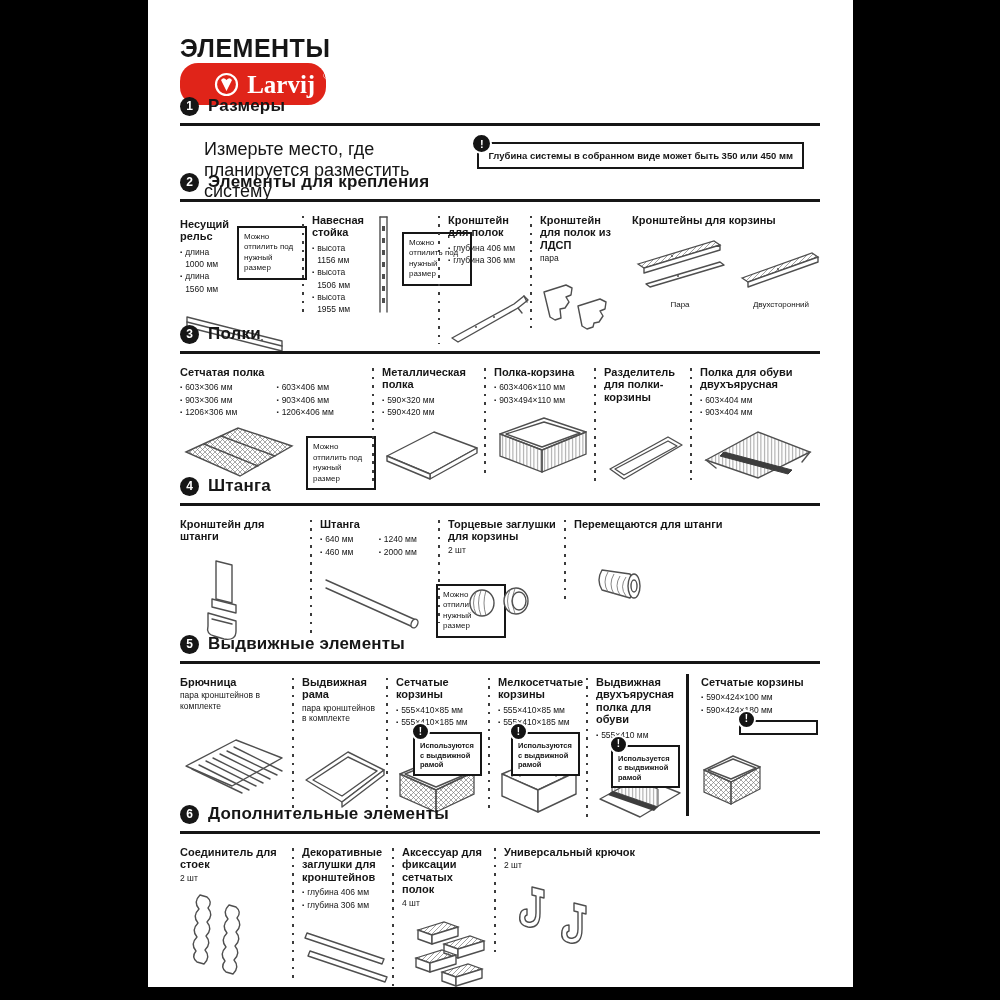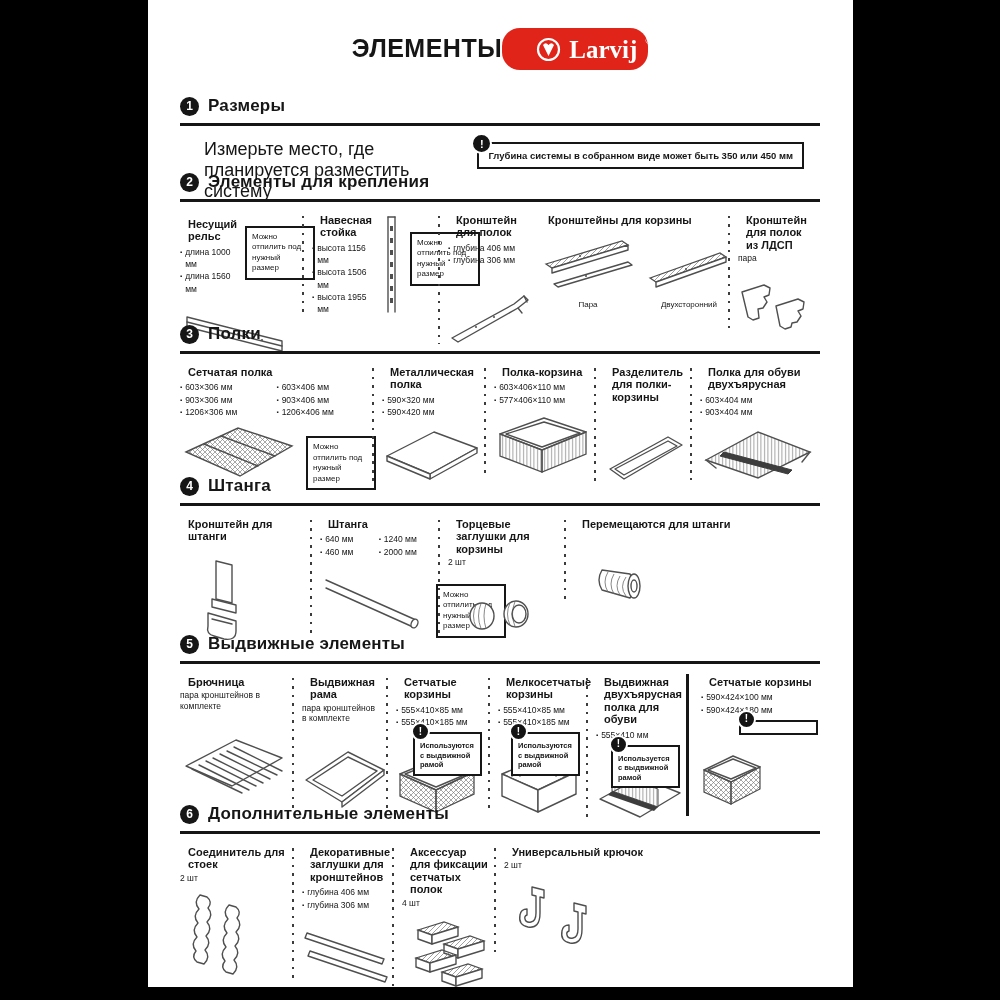--- a/index.html
+++ b/index.html
@@ -2,21 +2,21 @@
 <html><head>
 <meta charset="utf-8">
 <style>
   html,body{margin:0;padding:0;background:#000;}
   .canvas{position:relative;width:1000px;height:1000px;background:#000;overflow:hidden;
           font-family:"Liberation Sans",sans-serif;color:#161616;}
   .page{position:absolute;left:148px;top:0;width:705px;height:987px;background:#ffffff;}
   .content{position:absolute;left:32px;top:0;width:640px;height:987px;}
 
   
-  .doc-header{position:absolute;top:28px;left:0;width:100%;display:flex;justify-content:center;align-items:flex-start;}
+  .doc-header{position:absolute;top:28px;left:0;width:100%;display:flex;justify-content:center;align-items:flex-start;flex-direction:column;}
   .doc-title{font-size:25px;font-weight:bold;letter-spacing:.5px;margin-top:6px;}
   .logo{width:146px;height:42px;background:#e02419;border-radius:18px;display:flex;align-items:center;justify-content:center;gap:7px;box-sizing:border-box;padding-left:36px;}
   .logo-text{color:#fff;font-family:"Liberation Serif",serif;font-weight:bold;font-size:25px;line-height:1;}
   .logo-reg{color:#fff;font-size:9px;vertical-align:top;position:relative;top:-8px;left:1px;font-family:"Liberation Sans",sans-serif;}
 
   
   .sec{position:absolute;left:0;width:640px;}
   .sec-head{display:flex;align-items:center;gap:9px;border-bottom:3px solid #161616;padding-bottom:7px;}
   .badge{min-width:19px;height:19px;border-radius:50%;background:#161616;color:#fff;font-size:12px;font-weight:bold;
          display:flex;align-items:center;justify-content:center;}
@@ -31,21 +31,21 @@
         justify-content:center;font-size:11px;font-weight:bold;border:2px solid #fff;box-sizing:content-box;}
   .note1 .bang{position:absolute;top:-11px;left:-8px;}
 
   
   .cols{display:flex;margin-top:10px;align-items:flex-start;}
   .col{position:relative;box-sizing:border-box;padding:2px 6px 0 10px;flex:none;}
   .col.first{padding-left:0;}
   .col.dotted::before{content:"";position:absolute;left:0;top:4px;bottom:2px;width:2px;
       background:repeating-linear-gradient(to bottom,#3c3c3c 0 2.5px,transparent 2.5px 8.5px);}
   .col.solidsep{border-left:3px solid #161616;}
-  .i-title{font-weight:bold;font-size:11px;line-height:1.13;margin-left:8px;}
+  .i-title{font-weight:bold;font-size:11px;line-height:1.13;}
   .specs{margin-top:3px;}
   .spec{font-size:8.5px;line-height:1.45;display:flex;gap:3px;align-items:baseline;}
   .spec::before{content:"▪";font-size:6px;position:relative;top:-1px;}
   .specs2{display:grid;grid-template-columns:auto auto;column-gap:7px;margin-top:3px;}
   .sub{font-size:8.5px;line-height:1.25;margin-top:2px;}
   .cutbox{border:2px solid #161616;padding:4px 5px;font-size:8px;line-height:1.3;width:56px;flex:none;box-sizing:content-box;}
   .figrow{display:flex;gap:8px;align-items:flex-start;margin-top:4px;}
   .fig{margin-top:6px;}
   .figwrap{position:relative;margin-top:4px;}
   .warn{position:absolute;top:0;right:0;border:2px solid #161616;background:#fff;
@@ -172,20 +172,31 @@
         <div class="fig" style="margin-top:22px">
           <svg width="84" height="58" viewBox="0 0 84 58">
             <polygon class="lnf" points="4,50 66,16 76,8 80,12 70,20 10,54"></polygon>
             <circle cx="28" cy="39" r="1" fill="#4f4f4f"></circle>
             <circle cx="46" cy="29" r="1" fill="#4f4f4f"></circle>
             <path class="ln" d="M76,8 l3,6 M70,20 l4,5"></path>
           </svg>
         </div>
       </div>
 
+      <div class="col dotted" style="width:92px">
+        <div class="i-title">Кронштейн для полок из ЛДСП</div>
+        <div class="sub">пара</div>
+        <div class="fig" style="margin-top:14px">
+          <svg width="80" height="52" viewBox="0 0 80 52">
+            <path class="lnf" d="M4,14 l22,-7 l6,3 l-1,7 l-5,2 l3,5 l-4,6 l-5,1 l1,9 l-6,2 l-5,-3 Z"></path>
+            <path class="lnf" d="M38,28 l22,-7 l6,3 l-1,7 l-5,2 l3,5 l-4,6 l-5,1 l-1,4 l-6,2 l-5,-3 Z"></path>
+          </svg>
+        </div>
+      </div>
+
       <div class="col" style="width:198px">
         <div class="i-title">Кронштейны для корзины</div>
         <div class="figrow" style="margin-top:10px">
           <div>
             <span>
               <svg width="96" height="62" viewBox="0 0 96 62">
                 <polygon points="6,28 82,5 88,9 12,32" fill="url(#dhatch)" stroke="#4f4f4f" stroke-width="1.3"></polygon>
                 <polygon class="lnf" points="12,32 88,9 88,14 12,37"></polygon>
                 <polygon class="lnf" points="14,48 88,26 92,29 18,51"></polygon>
                 <circle cx="40" cy="20" r="1" fill="#4f4f4f"></circle>
@@ -200,31 +211,20 @@
                 <polygon points="6,42 76,17 82,21 12,46" fill="url(#dhatch)" stroke="#4f4f4f" stroke-width="1.3"></polygon>
                 <polygon class="lnf" points="12,46 82,21 82,26 12,51"></polygon>
                 <circle cx="42" cy="33" r="1" fill="#4f4f4f"></circle>
               </svg>
             </span>
             <div class="caption">Двухсторонний</div>
           </div>
         </div>
       </div>
 
-      <div class="col dotted" style="width:92px">
-        <div class="i-title">Кронштейн для полок из ЛДСП</div>
-        <div class="sub">пара</div>
-        <div class="fig" style="margin-top:14px">
-          <svg width="80" height="52" viewBox="0 0 80 52">
-            <path class="lnf" d="M4,14 l22,-7 l6,3 l-1,7 l-5,2 l3,5 l-4,6 l-5,1 l1,9 l-6,2 l-5,-3 Z"></path>
-            <path class="lnf" d="M38,28 l22,-7 l6,3 l-1,7 l-5,2 l3,5 l-4,6 l-5,1 l-1,4 l-6,2 l-5,-3 Z"></path>
-          </svg>
-        </div>
-      </div>
-
     </div>
   </div>
 
   <div class="sec" style="top:324px">
     <div class="sec-head">
       <div class="badge">3</div>
       <div class="sec-title">Полки</div>
     </div>
     <div class="cols">
 
@@ -262,21 +262,21 @@
             <polygon class="lnf" points="48,50 95,24 95,29 48,55"></polygon>
             <polygon class="lnf" points="5,32 48,50 48,55 5,37"></polygon>
           </svg>
         </div>
       </div>
 
       <div class="col dotted" style="width:110px">
         <div class="i-title">Полка-корзина</div>
         <div class="specs">
           <div class="spec">603×406×110 мм</div>
-          <div class="spec">577×406×110 мм</div>
+          <div class="spec">903×494×110 мм</div>
         </div>
         <div class="fig">
           <svg width="98" height="66" viewBox="0 0 98 66">
             <polygon class="ln" points="6,22 50,6 92,20 48,38"></polygon>
             <polygon points="6,22 48,38 48,60 6,44" fill="url(#vhatch)" stroke="#4f4f4f" stroke-width="1.3"></polygon>
             <polygon points="48,38 92,20 92,42 48,60" fill="url(#vhatch)" stroke="#4f4f4f" stroke-width="1.3"></polygon>
             <polygon class="ln" points="12,22 50,10 86,21 48,35"></polygon>
           </svg>
         </div>
       </div>

